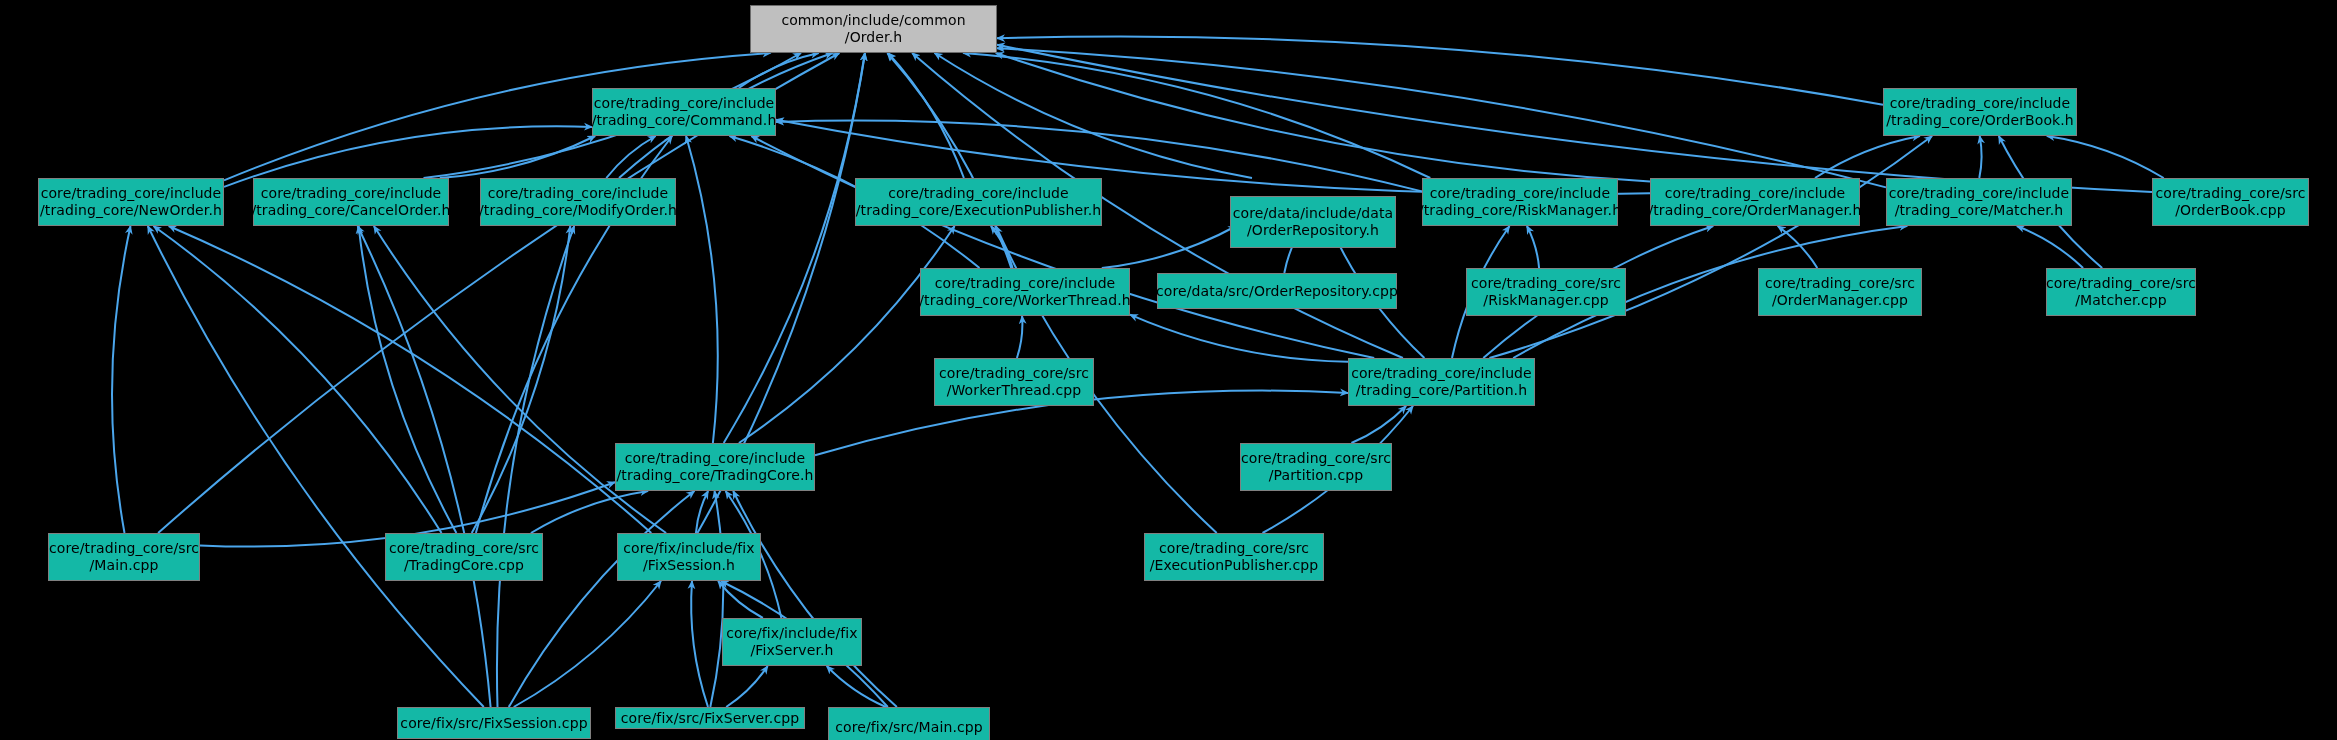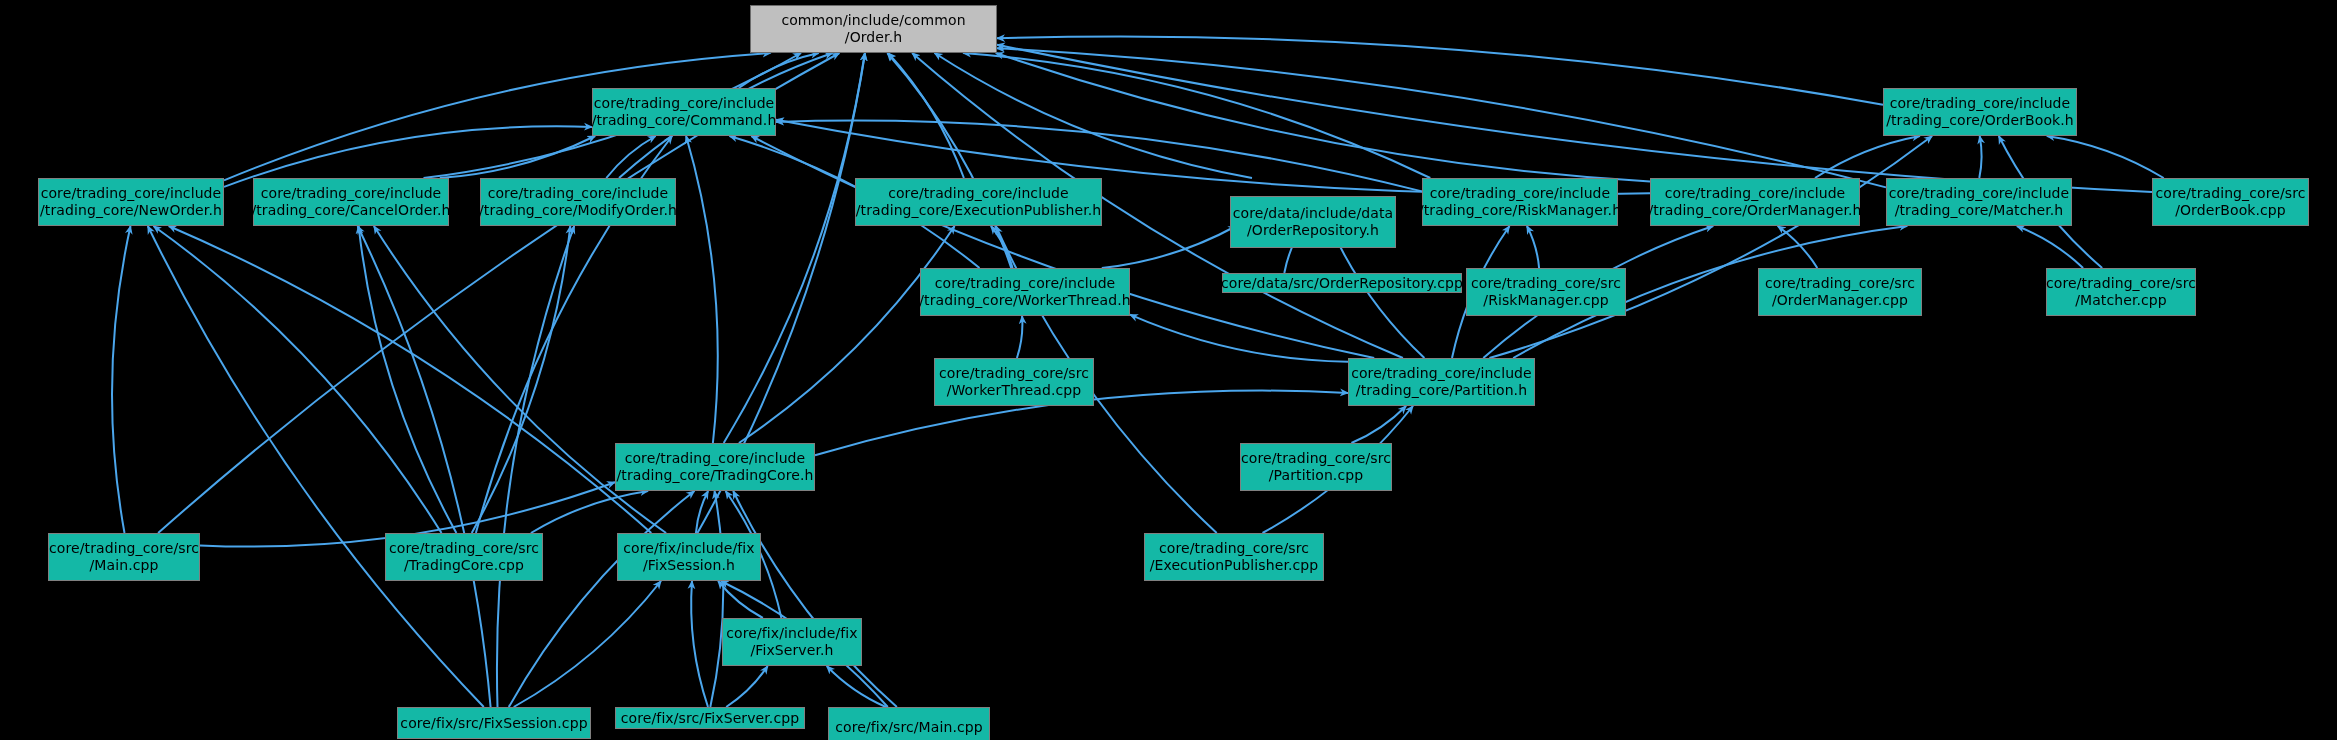--- a/index.html
+++ b/index.html
@@ -113,21 +113,21 @@
     <div class="node n2" style="left: 1422px; top: 178px; width: 196px; height: 48px;">core/trading_core/include
 /trading_core/RiskManager.h</div>
     <div class="node n2" style="left: 1650px; top: 178px; width: 210px; height: 48px;">core/trading_core/include
 /trading_core/OrderManager.h</div>
     <div class="node n2" style="left: 1886px; top: 178px; width: 186px; height: 48px;">core/trading_core/include
 /trading_core/Matcher.h</div>
     <div class="node n2" style="left: 2152px; top: 178px; width: 157px; height: 48px;">core/trading_core/src
 /OrderBook.cpp</div>
     <div class="node n2" style="left: 920px; top: 268px; width: 210px; height: 48px;">core/trading_core/include
 /trading_core/WorkerThread.h</div>
-    <div class="node n2" style="left: 1222px; top: 273px; width: 240px; height: 20px;">core/data/src/OrderRepository.cpp</div>
+    <div class="node n2" style="left: 1157px; top: 273px; width: 240px; height: 36px;">core/data/src/OrderRepository.cpp</div>
     <div class="node n2" style="left: 1466px; top: 268px; width: 160px; height: 48px;">core/trading_core/src
 /RiskManager.cpp</div>
     <div class="node n2" style="left: 1758px; top: 268px; width: 164px; height: 48px;">core/trading_core/src
 /OrderManager.cpp</div>
     <div class="node n2" style="left: 2046px; top: 268px; width: 150px; height: 48px;">core/trading_core/src
 /Matcher.cpp</div>
     <div class="node n2" style="left: 1348px; top: 358px; width: 187px; height: 48px;">core/trading_core/include
 /trading_core/Partition.h</div>
     <div class="node n2" style="left: 934px; top: 358px; width: 160px; height: 48px;">core/trading_core/src
 /WorkerThread.cpp</div>

